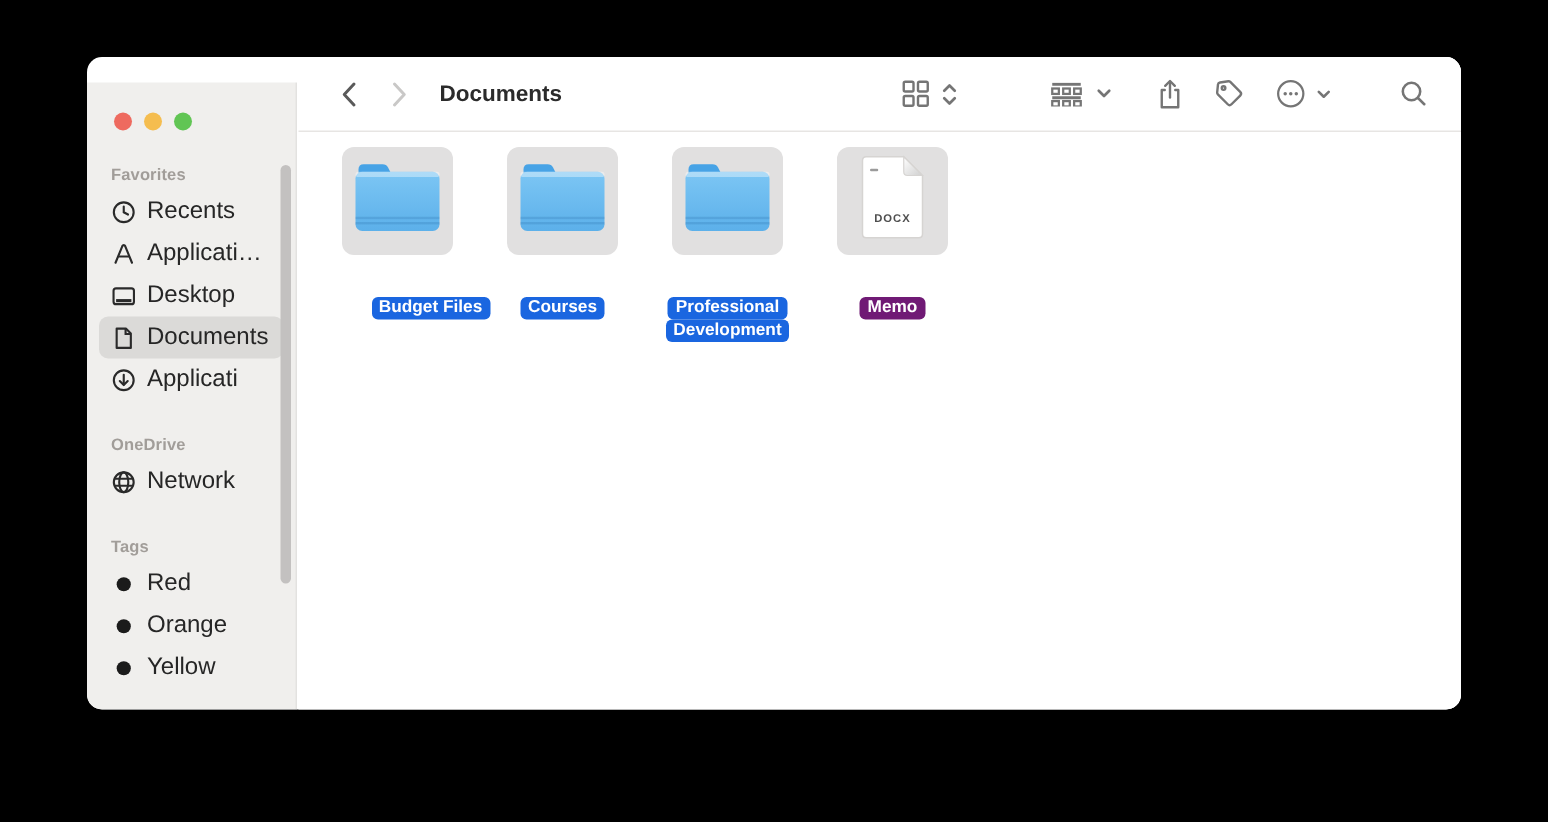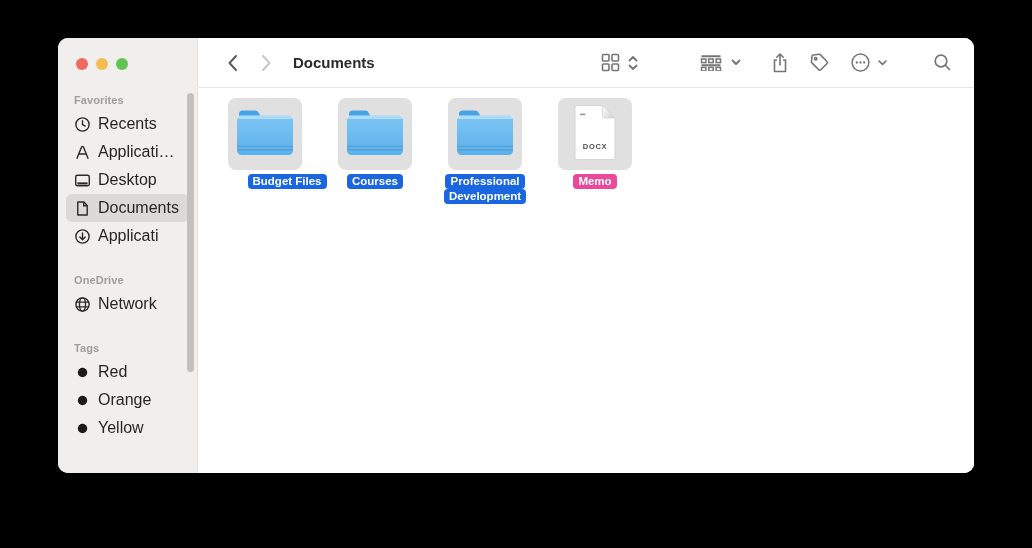--- a/index.html
+++ b/index.html
@@ -6,21 +6,21 @@
   html,body { width:1032px; height:548px; background:#000; font-family:"Liberation Sans", sans-serif; overflow:hidden; }
 
   .finder-window {
     position:absolute; left:58px; top:38px; width:916px; height:435px;
     border-radius:10px; overflow:hidden; background:#fff;
     box-shadow:0 18px 50px rgba(0,0,0,.65);
   }
 
   
   .sidebar {
-    position:absolute; left:0; top:0; bottom:0; width:140px;
+    position:absolute; left:0; top:17px; bottom:0; width:140px;
     background:#f0efed; border-right:1px solid rgba(0,0,0,.05);
   }
   .traffic-lights { display:flex; gap:8px; padding:20px 0 0 18px; }
   .traffic-light { width:12px; height:12px; border-radius:50%; }
 
   .sb-section-title {
     margin:24px 0 2px 16px; height:14px;
     font-size:11px; font-weight:700; color:#a19d99; letter-spacing:.1px;
   }
   .sb-item {
@@ -46,21 +46,21 @@
   .nav-btn { width:22px; height:24px; display:flex; align-items:center; justify-content:center; }
   .nav-btn + .nav-btn { margin-left:12px; }
   .toolbar-title { margin-left:16px; font-size:15px; font-weight:700; color:#2b2b2b; }
   .toolbar-right { margin-left:auto; display:flex; align-items:center; }
   .tb-group { display:flex; align-items:center; }
   .tb-icon { display:flex; align-items:center; justify-content:center; }
 
   
   .content { position:absolute; left:0; right:0; top:50px; bottom:0; background:#fff; }
   .items-row { display:flex; align-items:flex-start; gap:36px; padding:10px 0 0 29px; }
-  .file-item { width:74px; display:flex; flex-direction:column; align-items:center; }
+  .file-item { width:74px; display:flex; flex-direction:column; align-items:center;gap:24px; }
   .icon-tile {
     width:74px; height:72px; border-radius:8px; background:#e1e0e0;
     display:flex; align-items:center; justify-content:center;
   }
   .labels { margin-top:4px; display:flex; flex-direction:column; align-items:center; }
   .label-pill {
     display:inline-block; padding:0 5px; border-radius:4px;
     color:#fff; font-size:11.5px; line-height:15px; font-weight:700;
     white-space:nowrap;
   }
@@ -375,19 +375,19 @@
                       <stop offset="1" stop-color="#cfcfcf"></stop>
     </linearGradient>
   </defs>
   <path d="M3 4 q0-2.5 2.5-2.5 H30.5 L43 14 V53 q0 2.5 -2.5 2.5 H5.5 q-2.5 0 -2.5-2.5 Z" fill="#ffffff" stroke="#d6d4d2" stroke-width="1"></path>
   <path d="M30.5 1.5 L43 14 H33 q-2.5 0 -2.5-2.5 Z" fill="url(#fold)" stroke="#d6d4d2" stroke-width="0.8"></path>
   <rect x="8" y="9.5" width="5.5" height="1.7" rx="0.8" fill="#9b9b9b"></rect>
   <text x="23" y="45" text-anchor="middle" class="docx-badge">DOCX</text>
 </svg></span>
             </div>
     <div class="labels">
-              <div class="label-pill" style="background: #ec4899;">Memo</div>
+              <div class="label-pill" style="background: #701a75;">Memo</div>
             </div>
   </div>
 </div>
     </div>
   </div>
 </div>
 
 </body></html>

